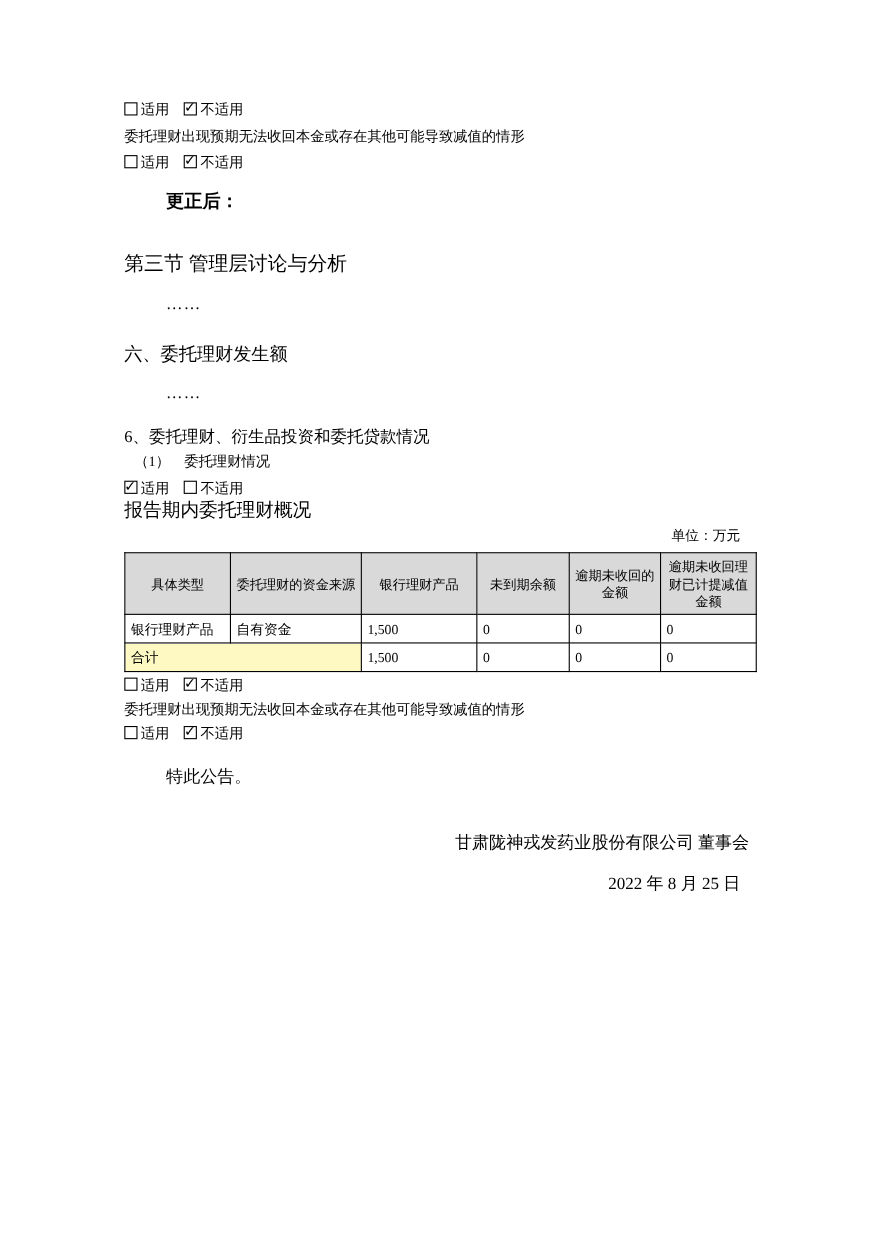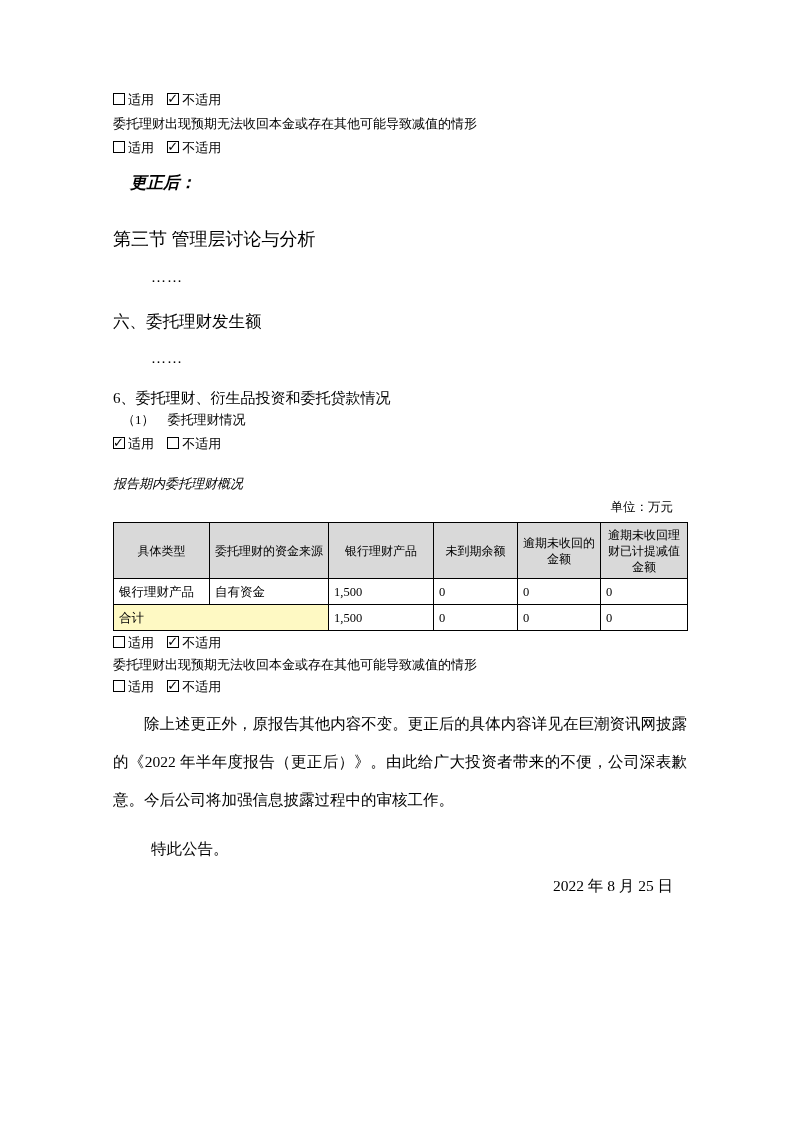--- a/index.html
+++ b/index.html
@@ -22,22 +22,22 @@
     position:relative;top:1px;
   }
   .cb.checked::after{
     content:"✓";
     position:absolute;left:-1px;top:-5px;
     font-size:13px;font-weight:bold;
     font-family:"DejaVu Sans","Liberation Sans",sans-serif;
   }
   .cb.second{margin-left:10px;}
   .correction-heading{
-    margin-top:12px;margin-left:17px;
-    font-size:16.5px;font-weight:bold;line-height:26px;font-style:italic;
+    margin-top:12px;margin-left:38px;
+    font-size:16.5px;font-weight:bold;line-height:26px;
   }
   .chapter-heading{
     margin-top:28px;
     font-size:18px;font-weight:normal;line-height:30px;
   }
   .ellipsis-line{
     margin-top:13px;margin-left:38px;
     font-size:15px;line-height:20px;letter-spacing:1px;
   }
   .section-heading{
@@ -45,21 +45,21 @@
     font-size:16.5px;line-height:26px;
   }
   .item-heading{
     margin-top:18px;
     font-size:15px;line-height:24px;
   }
   .sub-item-heading{
     margin-left:9px;
     font-size:13px;line-height:20px;
   }
-  .table-caption{margin-top:20px;font-size:13px;line-height:20px;font-style:italic;}
+  .table-caption{margin-top:0;font-size:17px;line-height:20px;}
   .unit-line{
     margin-top:4px;
     font-size:12.5px;line-height:18px;
     text-align:right;padding-right:14px;
   }
   table.wm{
     margin-top:6px;
     border-collapse:collapse;
     table-layout:fixed;
     width:574px;
@@ -186,20 +186,20 @@
     <span class="cb second checked"></span><span>不适用</span>
   </div>
 
   <div class="note" style="margin-top:2px">委托理财出现预期无法收回本金或存在其他可能导致减值的情形</div>
 
   <div class="line check-row" style="margin-top:2px">
     <span class="cb"></span><span>适用</span>
     <span class="cb second checked"></span><span>不适用</span>
   </div>
 
-  <div class="closing-paragraph">除上述更正外，原报告其他内容不变。更正后的具体内容详见在巨潮资讯网披露的《2022 年半年度报告（更正后）》。由此给广大投资者带来的不便，公司深表歉意。今后公司将加强信息披露过程中的审核工作。</div>
 
   <div class="announce-line">特此公告。</div>
 
+  <div class="sig-company">甘肃陇神戎发药业股份有限公司 董事会</div>
 
   <div class="sig-date">2022 年 8 月 25 日</div>
 
 </div>
 
 </body></html>

